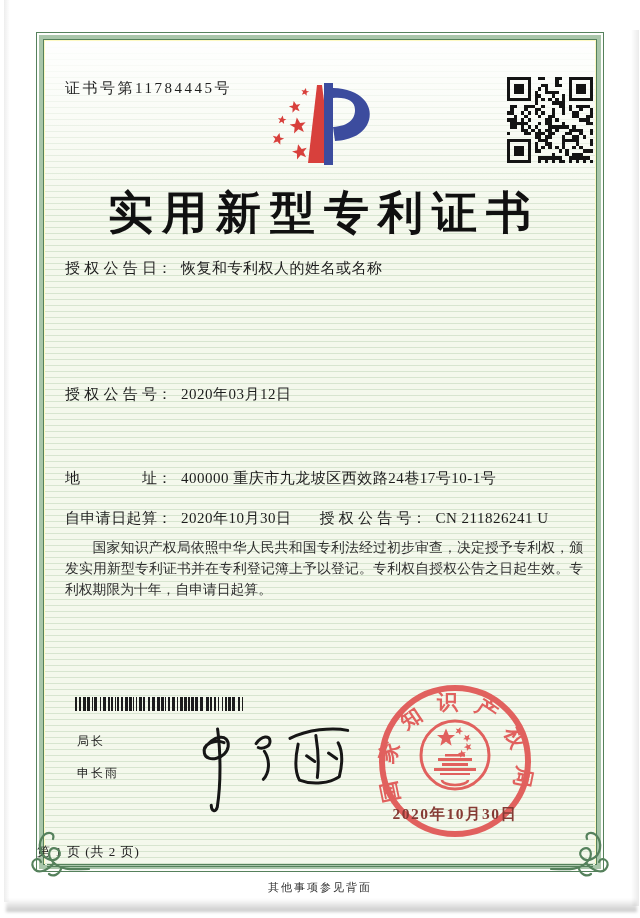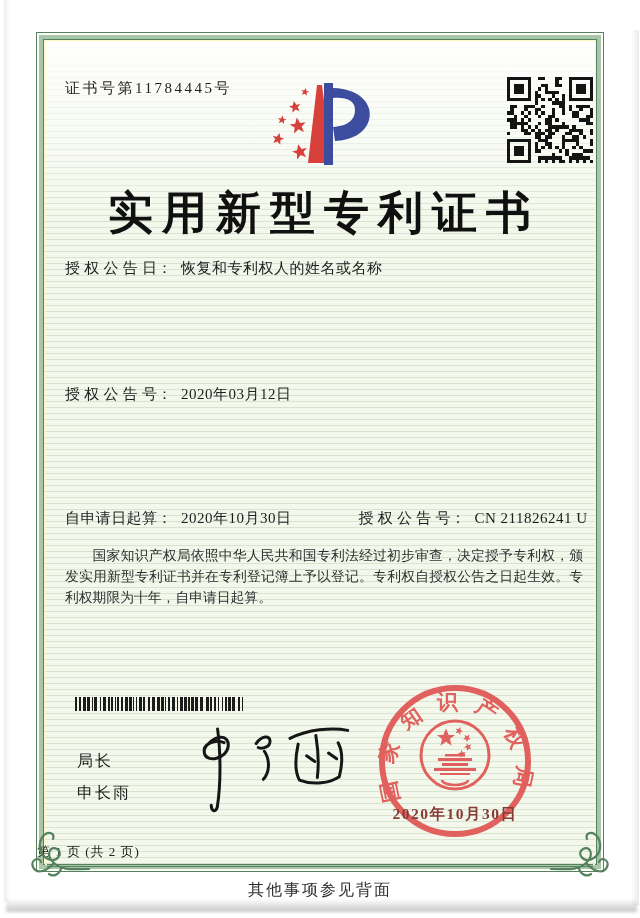--- a/index.html
+++ b/index.html
@@ -36,43 +36,43 @@
   .logo{position:absolute;left:218px;top:46px;width:132px;height:90px;}
   .qr{position:absolute;left:470px;top:44px;width:86px;height:86px;}
 
   .title{position:absolute;left:0;right:-8px;top:150px;text-align:center;
     font-size:45px;font-weight:700;letter-spacing:9px;color:#101010;}
 
   .frow{position:absolute;left:28px;font-size:15px;white-space:nowrap;color:#1d1d1d;}
   .flabel{display:inline-block;width:92px;text-align:justify;text-align-last:justify;vertical-align:bottom;}
   .colon{display:inline-block;}
   .fvalue{margin-left:9px;letter-spacing:.5px;}
-  .fgroup2{margin-left:67px;}
+  .fgroup2{margin-left:28px;}
 
   .paras{position:absolute;left:28px;top:504px;width:518px;font-size:13.8px;line-height:21px;
     text-align:justify;color:#2e2e2e;}
-  .paras p{margin:8px 0 4px 0;text-indent:2em;}
+  .paras p{margin:0 0 4px 0;text-indent:2em;}
 
   .barcode{position:absolute;left:38px;top:664px;width:168px;height:14px;}
 
-  .signer{position:absolute;left:40px;top:712px;font-size:16px;line-height:32px;letter-spacing:2px;color:#1c1c1c;}
+  .signer{position:absolute;left:40px;top:692px;font-size:12px;line-height:32px;letter-spacing:2px;color:#1c1c1c;}
   .signature{position:absolute;left:146px;top:688px;width:180px;height:95px;}
 
   .seal{position:absolute;left:336px;top:646px;width:164px;height:164px;opacity:.92;}
 
   .page-num{position:absolute;left:0;right:0;top:810px;text-align:left;font-size:13px;letter-spacing:1px;color:#222;}
 
   .bottom-rule{position:absolute;left:10px;right:10px;top:831px;height:3px;
     background:linear-gradient(180deg,var(--frame-green,#55815c) 0 1px,#a9c6aa 1px 2px,var(--frame-green,#55815c) 2px 3px);}
   .flourish{position:absolute;width:62px;height:50px;}
   .flourish.bl{left:-8px;top:796px;}
   .flourish.br{right:-8px;top:796px;transform:scaleX(-1);}
 
   .footer-note{position:absolute;left:0;right:0;top:880px;text-align:center;
-    font-size:16px;letter-spacing:2px;color:#2e2e2e;}
+    font-size:11px;letter-spacing:2px;color:#2e2e2e;}
 </style>
 </head>
 <body style="--frame-green: #55815c;">
 
 <div class="edge-left"></div>
 <div class="edge-right"></div>
 <div class="edge-bottom"></div>
 
 <div class="cert">
   <div class="paper"></div>
@@ -102,20 +102,23 @@
       <path d="M0 0h1v1h-1zM1 0h1v1h-1zM2 0h1v1h-1zM3 0h1v1h-1zM4 0h1v1h-1zM5 0h1v1h-1zM6 0h1v1h-1zM9 0h1v1h-1zM10 0h1v1h-1zM14 0h1v1h-1zM15 0h1v1h-1zM18 0h1v1h-1zM19 0h1v1h-1zM20 0h1v1h-1zM21 0h1v1h-1zM22 0h1v1h-1zM23 0h1v1h-1zM24 0h1v1h-1zM0 1h1v1h-1zM6 1h1v1h-1zM14 1h1v1h-1zM18 1h1v1h-1zM24 1h1v1h-1zM0 2h1v1h-1zM2 2h1v1h-1zM3 2h1v1h-1zM4 2h1v1h-1zM6 2h1v1h-1zM10 2h1v1h-1zM11 2h1v1h-1zM14 2h1v1h-1zM15 2h1v1h-1zM18 2h1v1h-1zM20 2h1v1h-1zM21 2h1v1h-1zM22 2h1v1h-1zM24 2h1v1h-1zM0 3h1v1h-1zM2 3h1v1h-1zM3 3h1v1h-1zM4 3h1v1h-1zM6 3h1v1h-1zM9 3h1v1h-1zM11 3h1v1h-1zM18 3h1v1h-1zM20 3h1v1h-1zM21 3h1v1h-1zM22 3h1v1h-1zM24 3h1v1h-1zM0 4h1v1h-1zM2 4h1v1h-1zM3 4h1v1h-1zM4 4h1v1h-1zM6 4h1v1h-1zM8 4h1v1h-1zM11 4h1v1h-1zM12 4h1v1h-1zM13 4h1v1h-1zM14 4h1v1h-1zM18 4h1v1h-1zM20 4h1v1h-1zM21 4h1v1h-1zM22 4h1v1h-1zM24 4h1v1h-1zM0 5h1v1h-1zM6 5h1v1h-1zM8 5h1v1h-1zM9 5h1v1h-1zM13 5h1v1h-1zM16 5h1v1h-1zM18 5h1v1h-1zM24 5h1v1h-1zM0 6h1v1h-1zM1 6h1v1h-1zM2 6h1v1h-1zM3 6h1v1h-1zM4 6h1v1h-1zM5 6h1v1h-1zM6 6h1v1h-1zM8 6h1v1h-1zM10 6h1v1h-1zM12 6h1v1h-1zM14 6h1v1h-1zM16 6h1v1h-1zM18 6h1v1h-1zM19 6h1v1h-1zM20 6h1v1h-1zM21 6h1v1h-1zM22 6h1v1h-1zM23 6h1v1h-1zM24 6h1v1h-1zM8 7h1v1h-1zM13 7h1v1h-1zM14 7h1v1h-1zM15 7h1v1h-1zM16 7h1v1h-1zM1 8h1v1h-1zM2 8h1v1h-1zM5 8h1v1h-1zM6 8h1v1h-1zM7 8h1v1h-1zM10 8h1v1h-1zM15 8h1v1h-1zM16 8h1v1h-1zM18 8h1v1h-1zM20 8h1v1h-1zM21 8h1v1h-1zM22 8h1v1h-1zM23 8h1v1h-1zM1 9h1v1h-1zM5 9h1v1h-1zM8 9h1v1h-1zM9 9h1v1h-1zM13 9h1v1h-1zM16 9h1v1h-1zM18 9h1v1h-1zM21 9h1v1h-1zM24 9h1v1h-1zM0 10h1v1h-1zM1 10h1v1h-1zM4 10h1v1h-1zM6 10h1v1h-1zM8 10h1v1h-1zM10 10h1v1h-1zM13 10h1v1h-1zM16 10h1v1h-1zM19 10h1v1h-1zM20 10h1v1h-1zM24 10h1v1h-1zM2 11h1v1h-1zM5 11h1v1h-1zM9 11h1v1h-1zM12 11h1v1h-1zM13 11h1v1h-1zM19 11h1v1h-1zM20 11h1v1h-1zM23 11h1v1h-1zM24 11h1v1h-1zM0 12h1v1h-1zM1 12h1v1h-1zM2 12h1v1h-1zM4 12h1v1h-1zM6 12h1v1h-1zM11 12h1v1h-1zM12 12h1v1h-1zM14 12h1v1h-1zM21 12h1v1h-1zM22 12h1v1h-1zM23 12h1v1h-1zM1 13h1v1h-1zM2 13h1v1h-1zM3 13h1v1h-1zM4 13h1v1h-1zM5 13h1v1h-1zM9 13h1v1h-1zM11 13h1v1h-1zM12 13h1v1h-1zM16 13h1v1h-1zM23 13h1v1h-1zM24 13h1v1h-1zM1 14h1v1h-1zM2 14h1v1h-1zM4 14h1v1h-1zM6 14h1v1h-1zM8 14h1v1h-1zM12 14h1v1h-1zM13 14h1v1h-1zM14 14h1v1h-1zM15 14h1v1h-1zM16 14h1v1h-1zM17 14h1v1h-1zM19 14h1v1h-1zM4 15h1v1h-1zM5 15h1v1h-1zM7 15h1v1h-1zM9 15h1v1h-1zM11 15h1v1h-1zM12 15h1v1h-1zM14 15h1v1h-1zM18 15h1v1h-1zM19 15h1v1h-1zM20 15h1v1h-1zM21 15h1v1h-1zM24 15h1v1h-1zM0 16h1v1h-1zM5 16h1v1h-1zM6 16h1v1h-1zM8 16h1v1h-1zM9 16h1v1h-1zM10 16h1v1h-1zM12 16h1v1h-1zM13 16h1v1h-1zM17 16h1v1h-1zM18 16h1v1h-1zM21 16h1v1h-1zM24 16h1v1h-1zM8 17h1v1h-1zM9 17h1v1h-1zM11 17h1v1h-1zM12 17h1v1h-1zM16 17h1v1h-1zM19 17h1v1h-1zM20 17h1v1h-1zM22 17h1v1h-1zM0 18h1v1h-1zM1 18h1v1h-1zM2 18h1v1h-1zM3 18h1v1h-1zM4 18h1v1h-1zM5 18h1v1h-1zM6 18h1v1h-1zM9 18h1v1h-1zM10 18h1v1h-1zM11 18h1v1h-1zM16 18h1v1h-1zM17 18h1v1h-1zM18 18h1v1h-1zM19 18h1v1h-1zM20 18h1v1h-1zM24 18h1v1h-1zM0 19h1v1h-1zM6 19h1v1h-1zM8 19h1v1h-1zM11 19h1v1h-1zM12 19h1v1h-1zM16 19h1v1h-1zM20 19h1v1h-1zM24 19h1v1h-1zM0 20h1v1h-1zM2 20h1v1h-1zM3 20h1v1h-1zM4 20h1v1h-1zM6 20h1v1h-1zM8 20h1v1h-1zM10 20h1v1h-1zM12 20h1v1h-1zM14 20h1v1h-1zM16 20h1v1h-1zM19 20h1v1h-1zM21 20h1v1h-1zM0 21h1v1h-1zM2 21h1v1h-1zM3 21h1v1h-1zM4 21h1v1h-1zM6 21h1v1h-1zM8 21h1v1h-1zM9 21h1v1h-1zM15 21h1v1h-1zM17 21h1v1h-1zM22 21h1v1h-1zM23 21h1v1h-1zM24 21h1v1h-1zM0 22h1v1h-1zM2 22h1v1h-1zM3 22h1v1h-1zM4 22h1v1h-1zM6 22h1v1h-1zM13 22h1v1h-1zM17 22h1v1h-1zM19 22h1v1h-1zM20 22h1v1h-1zM21 22h1v1h-1zM0 23h1v1h-1zM6 23h1v1h-1zM9 23h1v1h-1zM10 23h1v1h-1zM11 23h1v1h-1zM12 23h1v1h-1zM13 23h1v1h-1zM14 23h1v1h-1zM15 23h1v1h-1zM18 23h1v1h-1zM19 23h1v1h-1zM20 23h1v1h-1zM21 23h1v1h-1zM22 23h1v1h-1zM23 23h1v1h-1zM0 24h1v1h-1zM1 24h1v1h-1zM2 24h1v1h-1zM3 24h1v1h-1zM4 24h1v1h-1zM5 24h1v1h-1zM6 24h1v1h-1zM9 24h1v1h-1zM11 24h1v1h-1zM13 24h1v1h-1zM15 24h1v1h-1zM16 24h1v1h-1zM18 24h1v1h-1zM20 24h1v1h-1zM22 24h1v1h-1zM24 24h1v1h-1z" fill="#141414"></path>
     </svg>
 
   <div class="title">实用新型专利证书</div>
 
   <div class="frow" style="top:226px">
     <span class="flabel"><span>授权公告日</span></span><span class="colon">：</span><span class="fvalue">恢复和专利权人的姓名或名称</span>
   </div>
   <div class="frow" style="top:352px">
     <span class="flabel"><span>授权公告号</span></span><span class="colon">：</span><span class="fvalue">2020年03月12日</span>
+  </div>
+  <div class="frow" style="top:436px">
+    <span class="flabel"><span>地址</span></span><span class="colon">：</span><span class="fvalue">400000 重庆市九龙坡区西效路24巷17号10-1号</span>
   </div>
   <div class="frow" style="top:476px">
     <span class="flabel"><span>自申请日起算</span></span><span class="colon">：</span><span class="fvalue">2020年10月30日</span><span class="fgroup2"><span class="flabel"><span>授权公告号</span></span><span class="colon">：</span><span class="fvalue">CN 211826241 U</span></span>
   </div>
 
   <div class="paras">
     <p>国家知识产权局依照中华人民共和国专利法经过初步审查，决定授予专利权，颁发实用新型专利证书并在专利登记簿上予以登记。专利权自授权公告之日起生效。专利权期限为十年，自申请日起算。</p>
   </div>
 
   <svg class="barcode" id="barcode" viewBox="0 0 168 14" shape-rendering="crispEdges">

